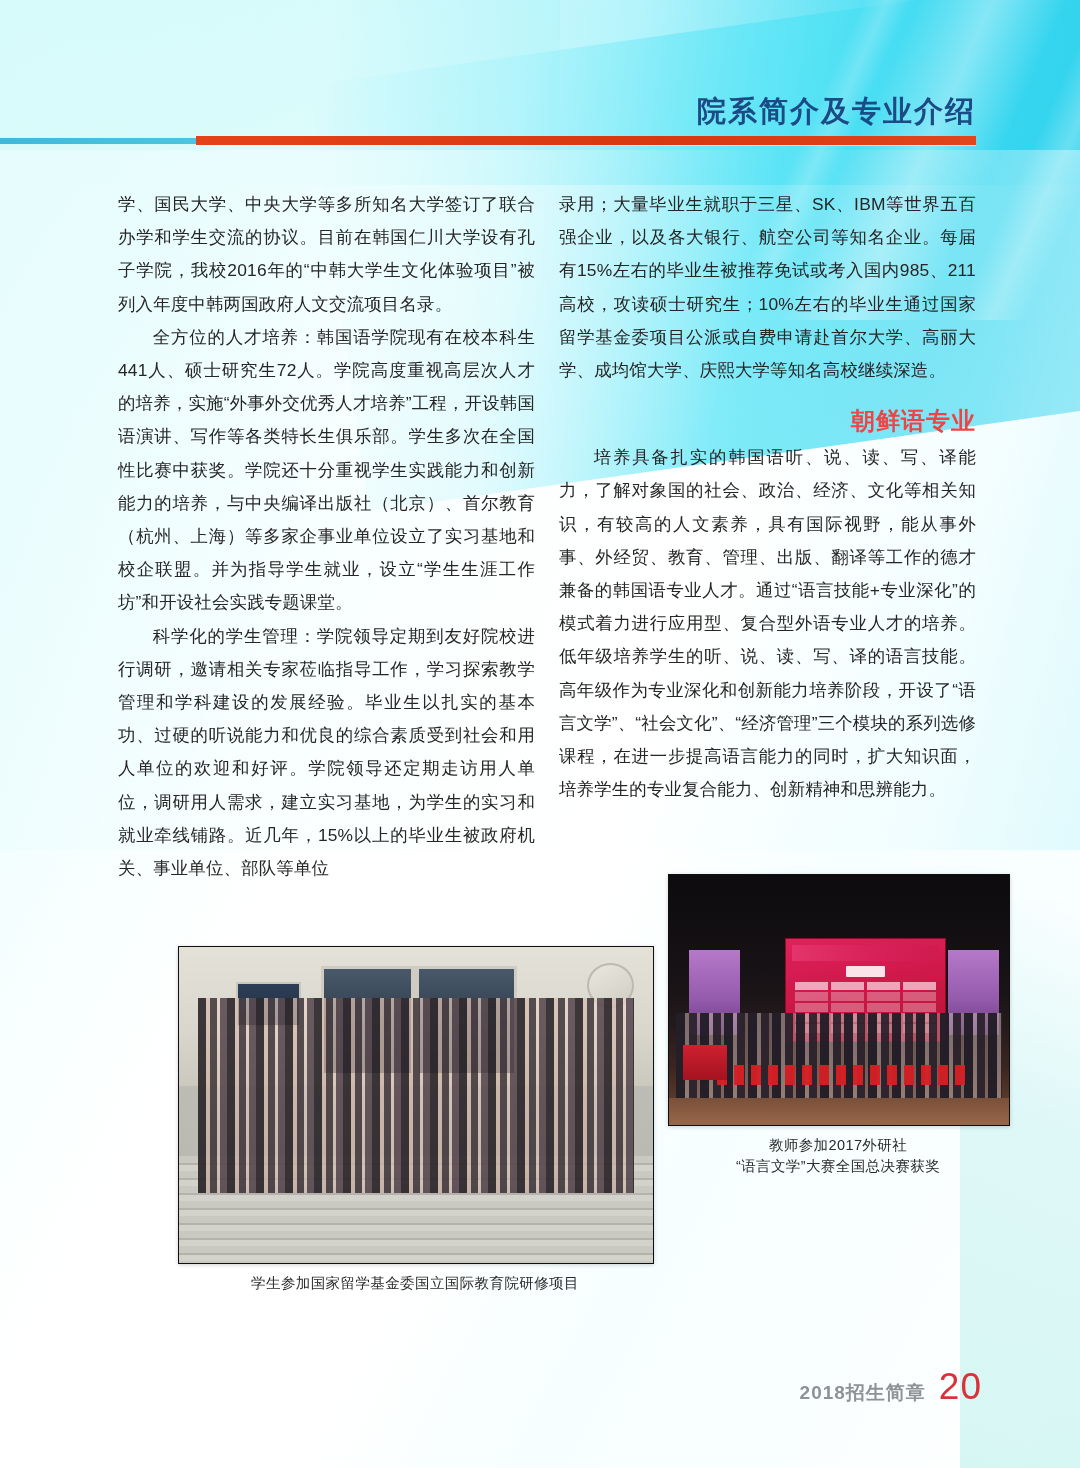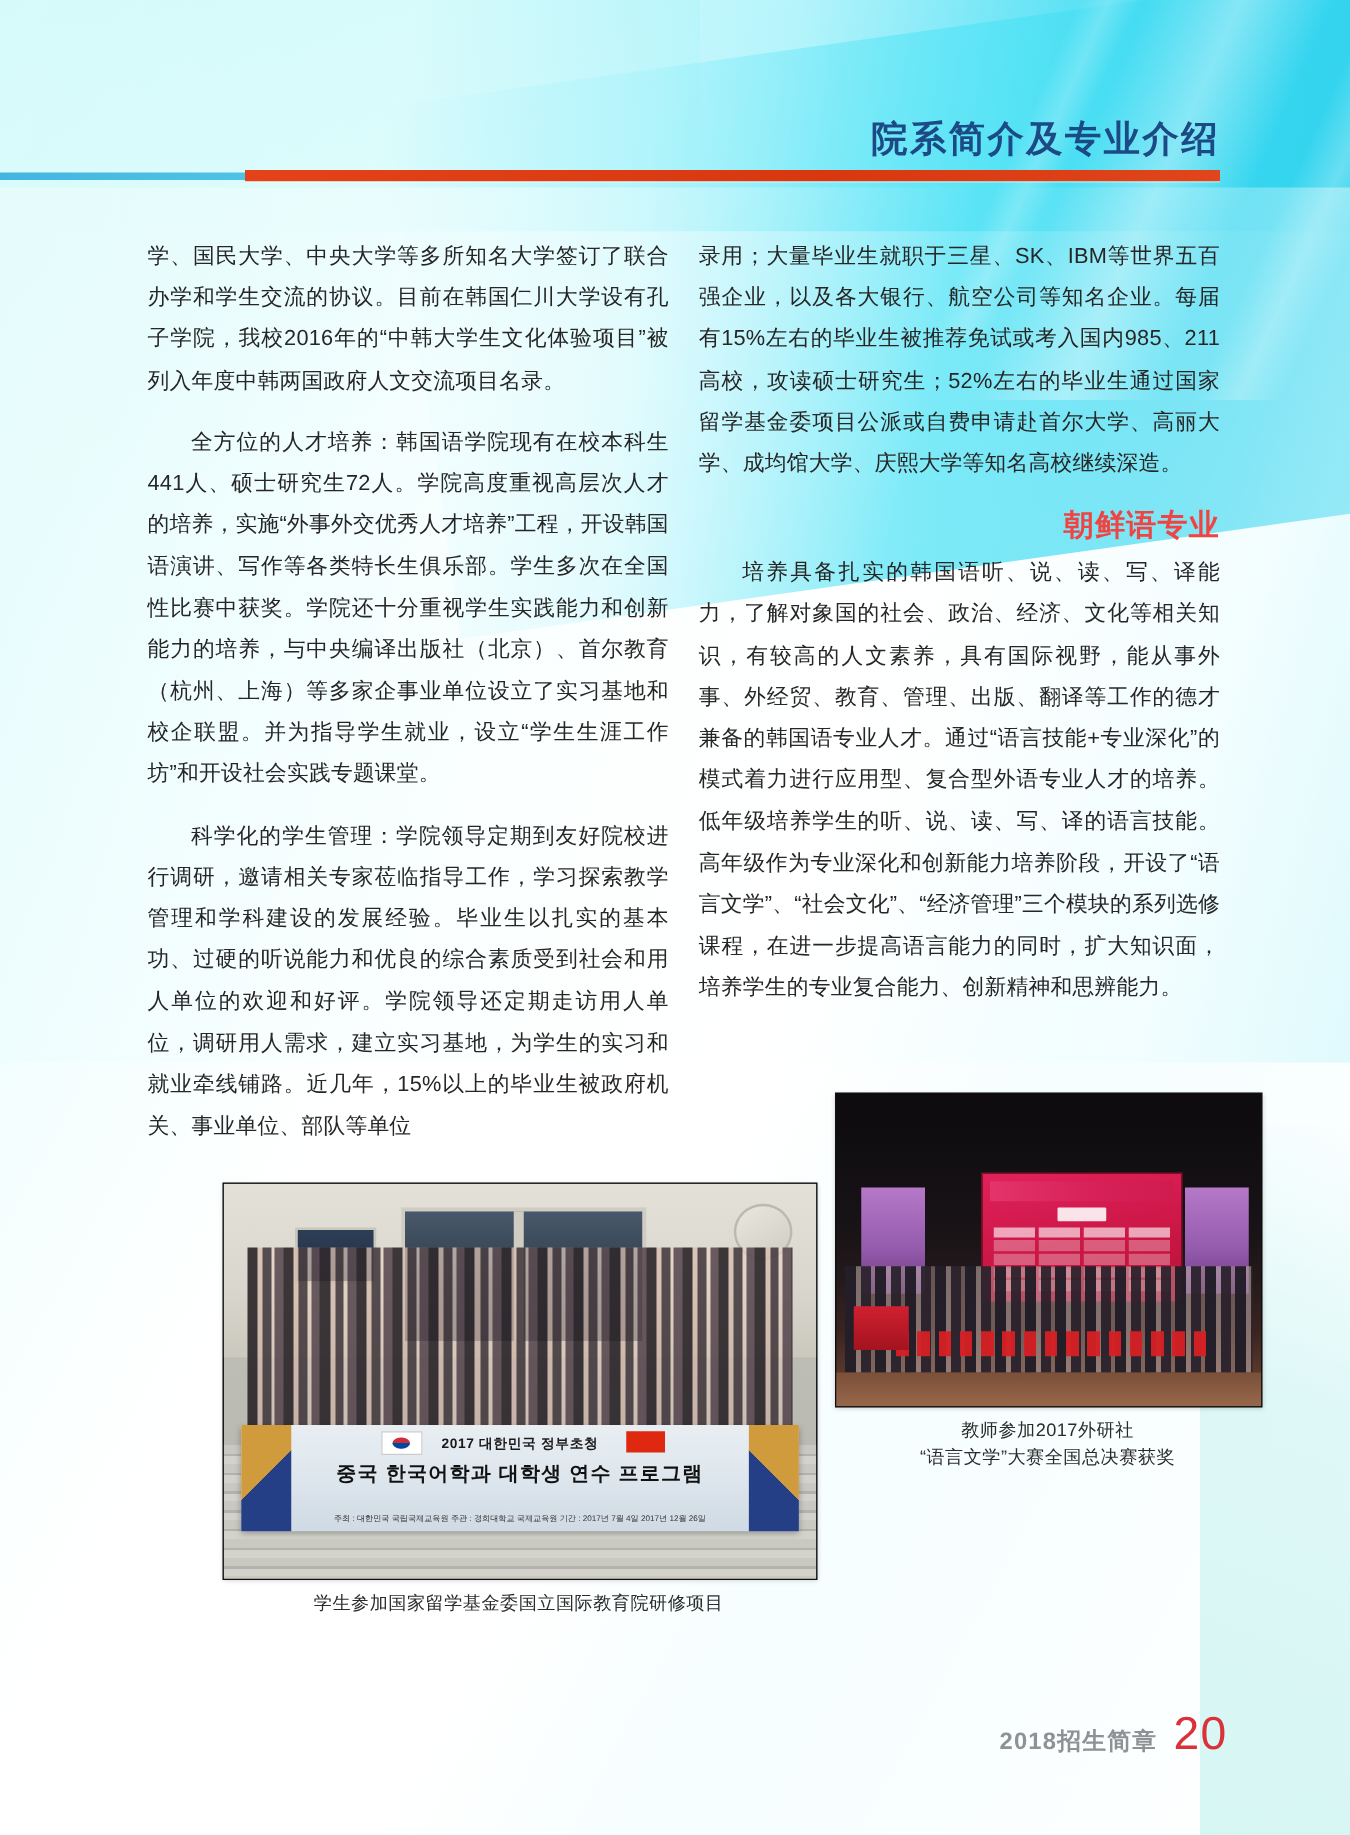--- a/index.html
+++ b/index.html
@@ -132,21 +132,21 @@
     margin:0;
     font-size:17.4px;
     line-height:33.2px;
     color:#262626;
     text-align:justify;
     text-justify:inter-ideograph;
     letter-spacing:.2px;
     font-family:"Liberation Sans","DejaVu Sans",sans-serif;
   }
   p.indent{text-indent:2em;}
-  p.para + p.para{margin-top:16px;}
+  p.para + p.para{margin-top:0;}
   .sec-head{
     margin:14px 0 0 0;
     font-size:24px;
     font-weight:700;
     color:#ef4444;
     letter-spacing:1px;
     text-indent:1.1em;
     line-height:40px;
     font-family:"Liberation Sans","DejaVu Sans",sans-serif;
     text-align:right;
@@ -354,21 +354,21 @@
 
   <div class="cols">
 
     <div class="col">
       <p class="para">学、国民大学、中央大学等多所知名大学签订了联合办学和学生交流的协议。目前在韩国仁川大学设有孔子学院，我校2016年的“中韩大学生文化体验项目”被列入年度中韩两国政府人文交流项目名录。</p>
       <p class="para indent">全方位的人才培养：韩国语学院现有在校本科生441人、硕士研究生72人。学院高度重视高层次人才的培养，实施“外事外交优秀人才培养”工程，开设韩国语演讲、写作等各类特长生俱乐部。学生多次在全国性比赛中获奖。学院还十分重视学生实践能力和创新能力的培养，与中央编译出版社（北京）、首尔教育（杭州、上海）等多家企事业单位设立了实习基地和校企联盟。并为指导学生就业，设立“学生生涯工作坊”和开设社会实践专题课堂。</p>
       <p class="para indent">科学化的学生管理：学院领导定期到友好院校进行调研，邀请相关专家莅临指导工作，学习探索教学管理和学科建设的发展经验。毕业生以扎实的基本功、过硬的听说能力和优良的综合素质受到社会和用人单位的欢迎和好评。学院领导还定期走访用人单位，调研用人需求，建立实习基地，为学生的实习和就业牵线铺路。近几年，15%以上的毕业生被政府机关、事业单位、部队等单位</p>
     </div>
 
     <div class="col">
-      <p class="para">录用；大量毕业生就职于三星、SK、IBM等世界五百强企业，以及各大银行、航空公司等知名企业。每届有15%左右的毕业生被推荐免试或考入国内985、211高校，攻读硕士研究生；52%左右的毕业生通过国家留学基金委项目公派或自费申请赴首尔大学、高丽大学、成均馆大学、庆熙大学等知名高校继续深造。</p>
+      <p class="para">录用；大量毕业生就职于三星、SK、IBM等世界五百强企业，以及各大银行、航空公司等知名企业。每届有15%左右的毕业生被推荐免试或考入国内985、211高校，攻读硕士研究生；10%左右的毕业生通过国家留学基金委项目公派或自费申请赴首尔大学、高丽大学、成均馆大学、庆熙大学等知名高校继续深造。</p>
       <h2 class="sec-head">朝鲜语专业</h2>
       <p class="para indent">培养具备扎实的韩国语听、说、读、写、译能力，了解对象国的社会、政治、经济、文化等相关知识，有较高的人文素养，具有国际视野，能从事外事、外经贸、教育、管理、出版、翻译等工作的德才兼备的韩国语专业人才。通过“语言技能+专业深化”的模式着力进行应用型、复合型外语专业人才的培养。低年级培养学生的听、说、读、写、译的语言技能。高年级作为专业深化和创新能力培养阶段，开设了“语言文学”、“社会文化”、“经济管理”三个模块的系列选修课程，在进一步提高语言能力的同时，扩大知识面，培养学生的专业复合能力、创新精神和思辨能力。</p>
     </div>
 
   </div>
 
   <figure class="fig-right">
     <div class="photo right">
       <div class="ph-stage"></div>
       <div class="ph-side l"></div>
@@ -422,29 +422,20 @@
 
   <figure class="fig-left">
     <div class="photo left">
       <div class="pl-bg"></div>
       <div class="pl-building"></div>
       <div class="pl-board"></div>
       <div class="pl-window"></div>
       <div class="pl-door"></div>
       <div class="pl-steps"></div>
       <div class="pl-people"></div>
-      <div class="pl-banner">
-        <div class="end l"></div>
-        <div class="end r"></div>
-        <div class="flag-kr"></div>
-        <div class="flag-cn"></div>
-        <div class="ln1">2017 대한민국 정부초청</div>
-        <div class="ln2">중국 한국어학과 대학생 연수 프로그램</div>
-        <div class="ln3">주최 : 대한민국 국립국제교육원    주관 : 경희대학교 국제교육원    기간 : 2017년 7월 4일    2017년 12월 26일</div>
-      </div>
     </div>
     <figcaption class="caption">学生参加国家留学基金委国立国际教育院研修项目</figcaption>
   </figure>
 
   <div class="footer">
     <span class="footer-label">2018招生简章</span>
     <span class="footer-page">20</span>
   </div>
 
 </div>

